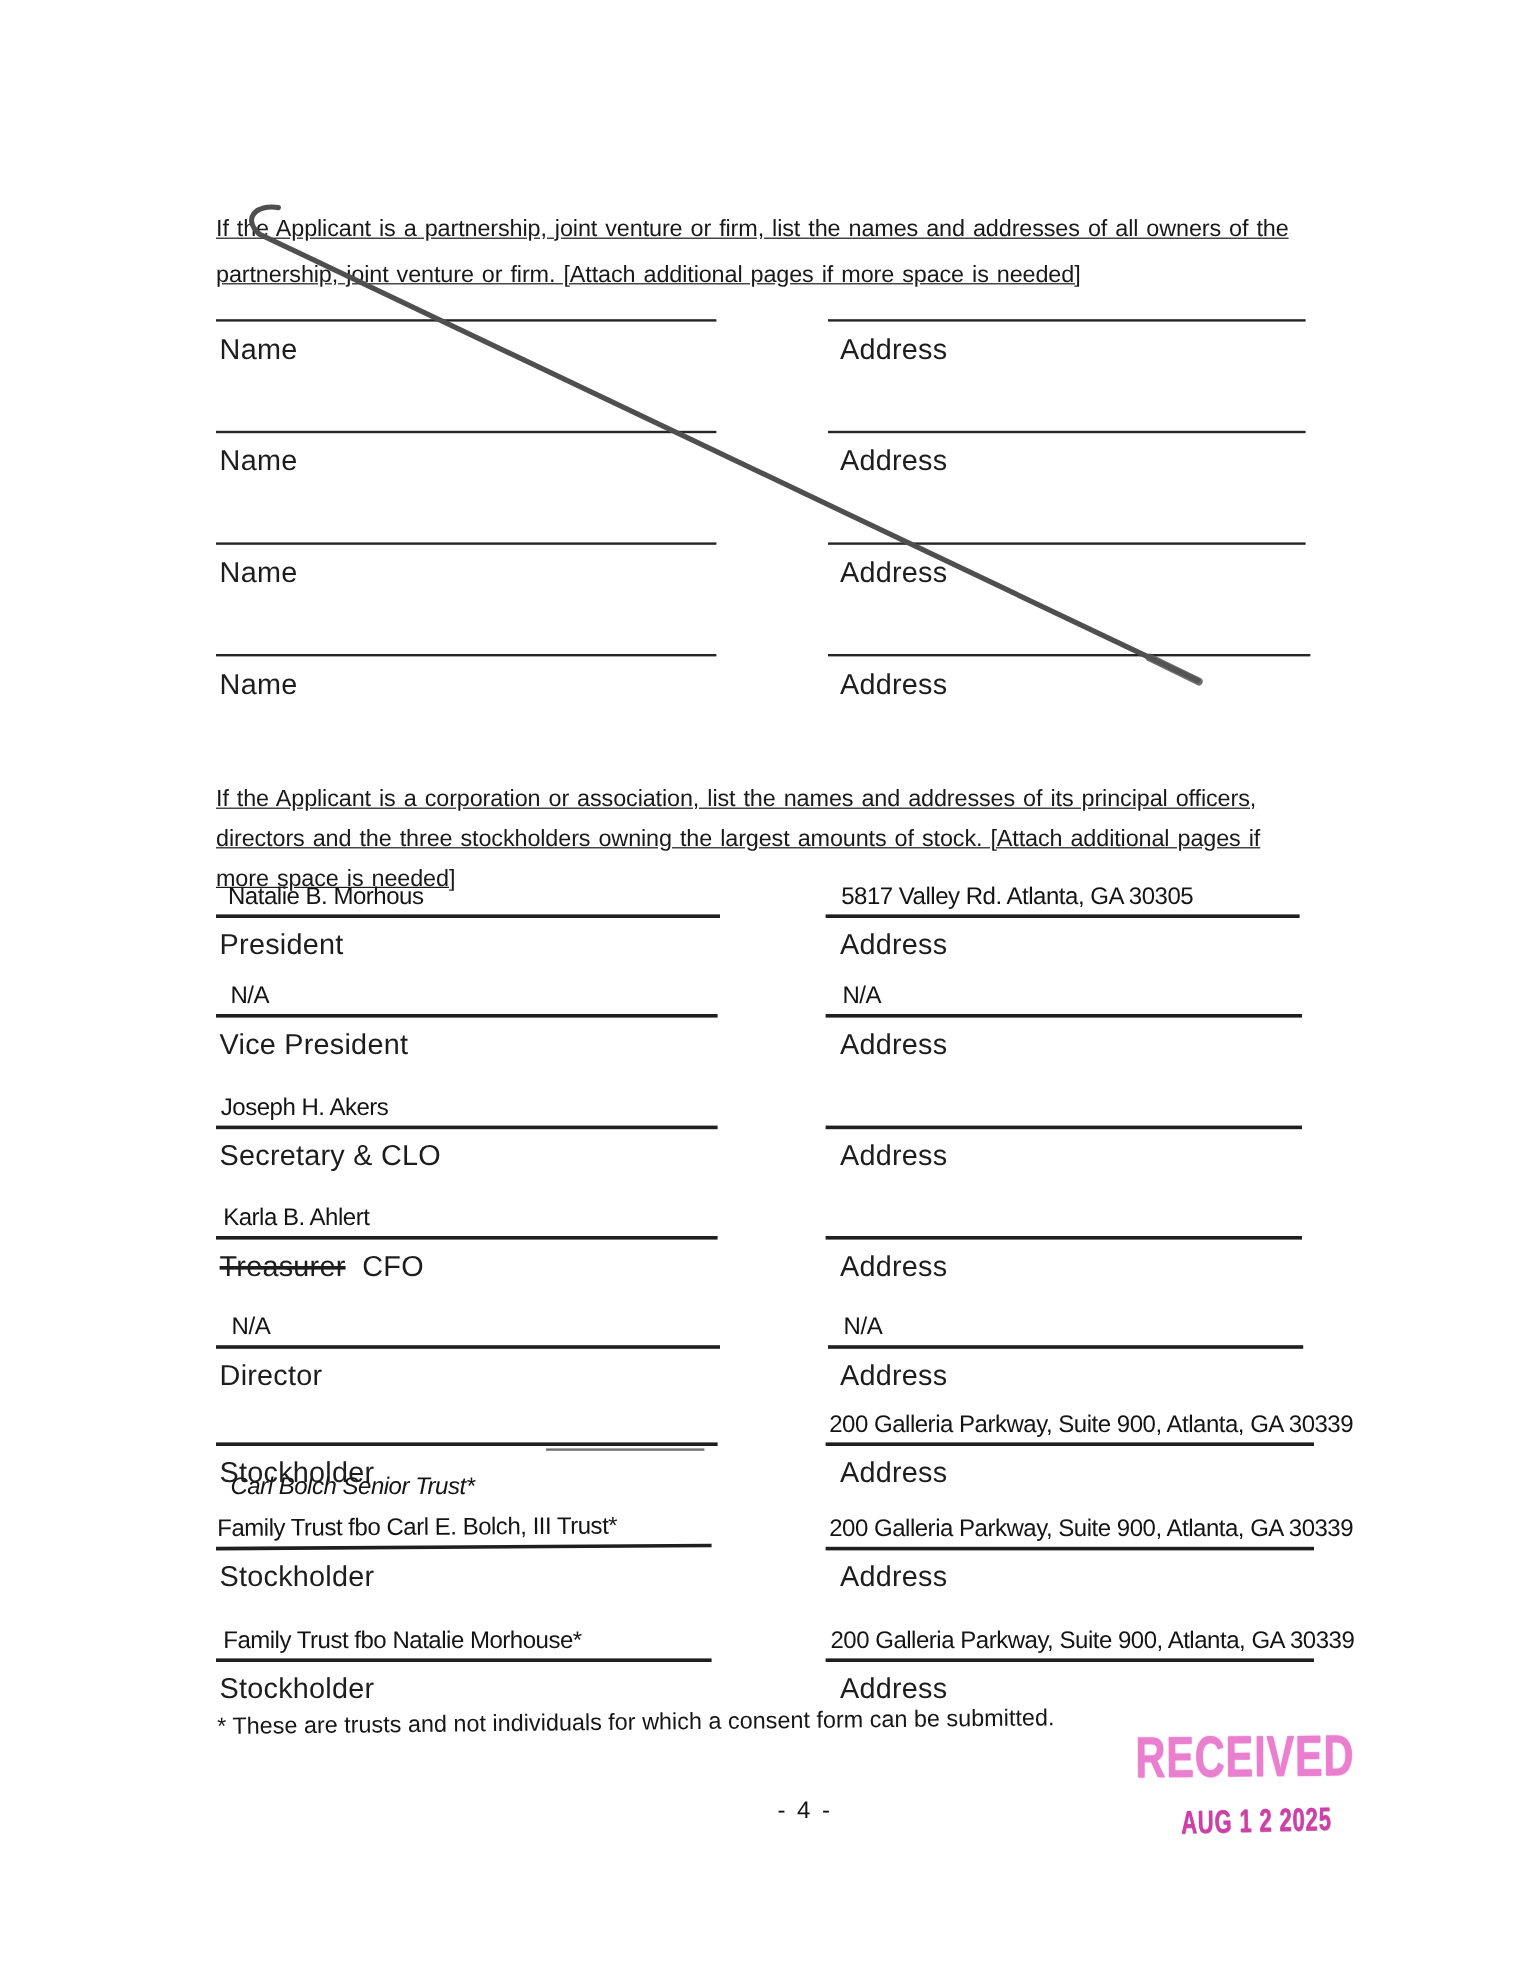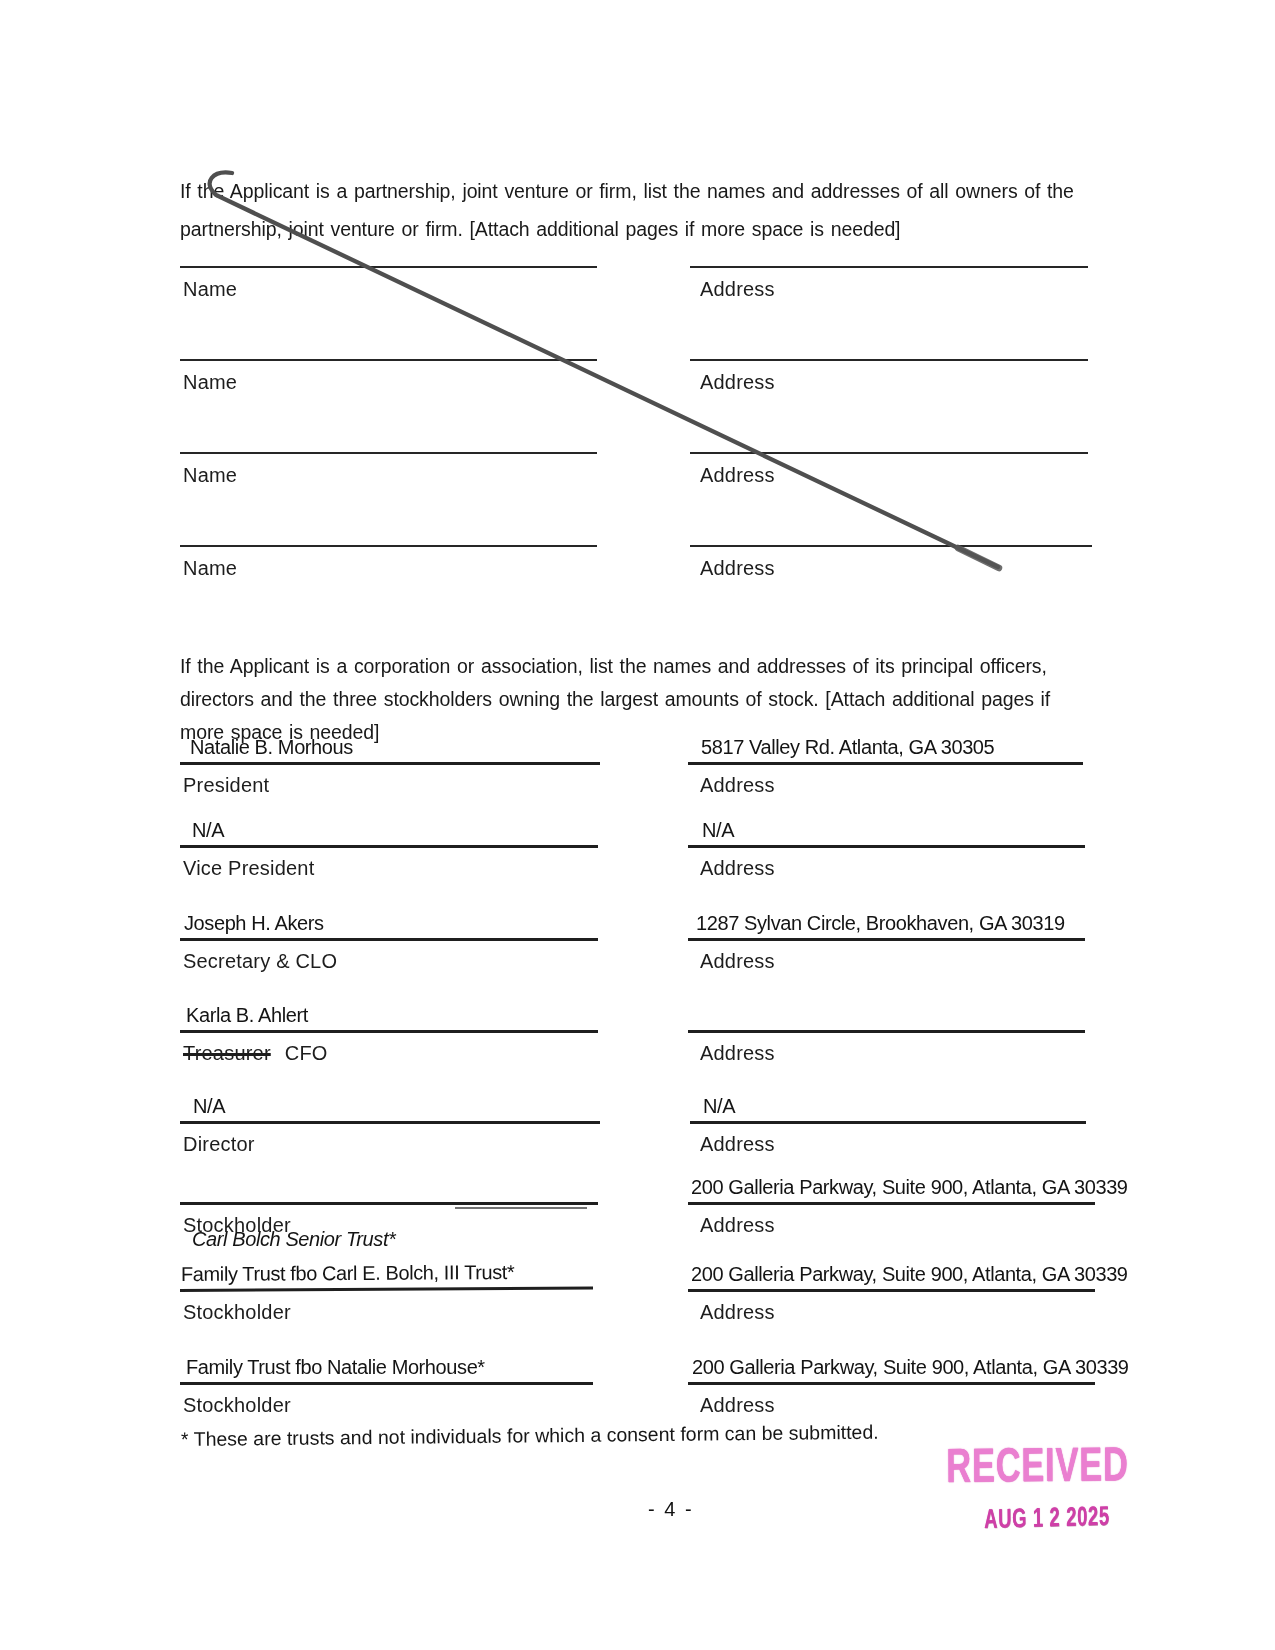--- a/index.html
+++ b/index.html
@@ -6,26 +6,26 @@
   .page{
     position:relative;
     width:1275px;height:1650px;
     background:#ffffff;
     font-family:"Liberation Sans","DejaVu Sans",sans-serif;
     color:#1c1c1c;
     overflow:hidden;
     filter:blur(0.25px);
   }
   .para{position:absolute;font-size:19.5px;letter-spacing:-0.1px;word-spacing:1.4px;color:#191919;}
-  .para .pline{white-space:nowrap;}
+  .para .pline{white-space:nowrap;text-decoration:underline;}
   .p1 .pline{line-height:38px;}
   .p2 .pline{line-height:33px;}
   .fline{position:absolute;background:#262626;height:2px;}
   .fline.thick{height:3px;background:#1f1f1f;}
-  .flabel{position:absolute;font-size:20px;color:#1d1d1d;letter-spacing:0.2px;}
+  .flabel{position:absolute;font-size:24px;color:#1d1d1d;letter-spacing:0.2px;}
   .fvalue{position:absolute;font-size:20px;color:#141414;letter-spacing:-0.4px;white-space:nowrap;}
   .struck{text-decoration:line-through;text-decoration-thickness:2.5px;}
   .titlegap{display:inline-block;width:14px;}
   .svg-overlay{position:absolute;left:0;top:0;pointer-events:none;}
   .footnote{position:absolute;left:181px;top:1428px;font-size:19.5px;color:#161616;
     transform:rotate(-0.6deg);transform-origin:left center;white-space:nowrap;}
   .pagenum{position:absolute;left:648px;top:1498px;font-size:20px;color:#111;letter-spacing:2px;white-space:nowrap;}
   .stamp-received{
     position:absolute;left:946px;top:1438px;
     font-size:48px;font-weight:700;letter-spacing:1px;
@@ -90,21 +90,20 @@
   <div class="fvalue" style="left:192px;top:819px;">N/A</div>
   <div class="fline thick" style="left:180px;top:845px;width:418px;"></div>
   <div class="flabel" style="left:183px;top:857px;">Vice President</div>
   <div class="fvalue" style="left:702px;top:819px;">N/A</div>
   <div class="fline thick" style="left:688px;top:845px;width:397px;"></div>
   <div class="flabel" style="left:700px;top:857px;">Address</div>
 
   <div class="fvalue" style="left:184px;top:912px;">Joseph H. Akers</div>
   <div class="fline thick" style="left:180px;top:938px;width:418px;"></div>
   <div class="flabel" style="left:183px;top:950px;">Secretary &amp; CLO</div>
-  <div class="fvalue" style="left:696px;top:912px;">1287 Sylvan Circle, Brookhaven, GA 30319</div>
   <div class="fline thick" style="left:688px;top:938px;width:397px;"></div>
   <div class="flabel" style="left:700px;top:950px;">Address</div>
 
   <div class="fvalue" style="left:186px;top:1004px;">Karla B. Ahlert</div>
   <div class="fline thick" style="left:180px;top:1030px;width:418px;"></div>
   <div class="flabel" style="left:183px;top:1042px;"><span class="struck">Treasurer</span><span class="titlegap"></span><span>CFO</span></div>
   <div class="fline thick" style="left:688px;top:1030px;width:397px;"></div>
   <div class="flabel" style="left:700px;top:1042px;">Address</div>
 
   <div class="fvalue" style="left:193px;top:1095px;">N/A</div>

